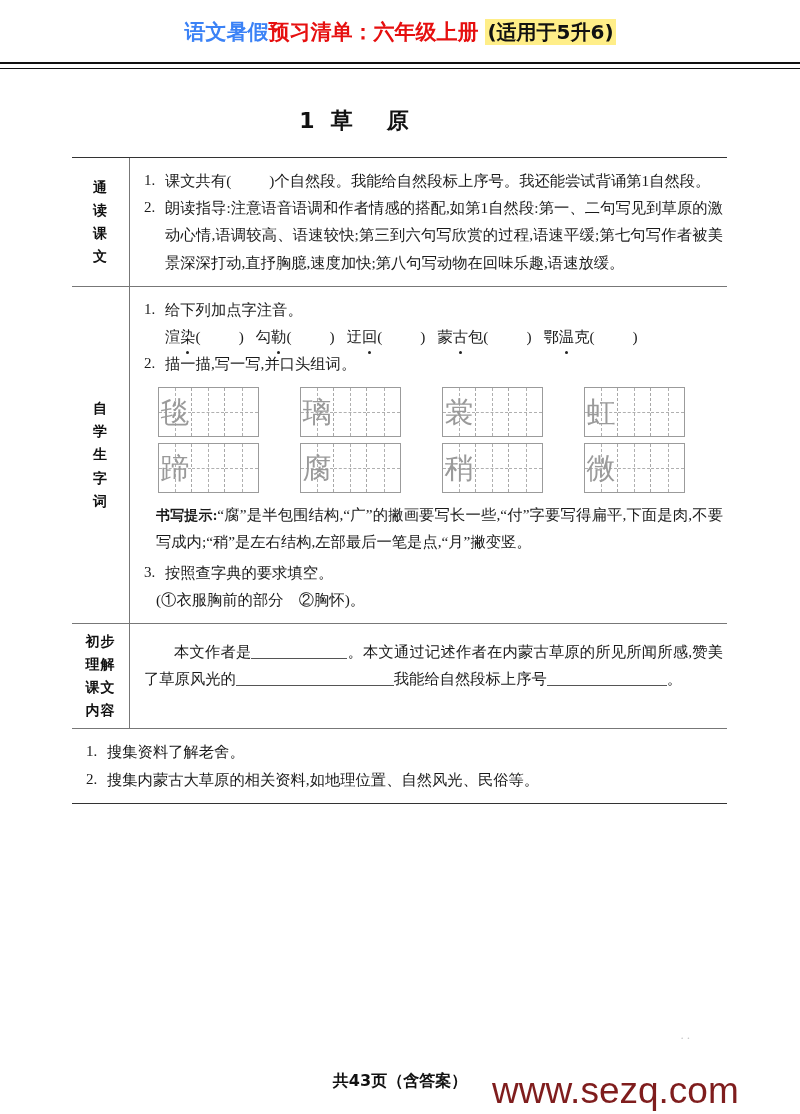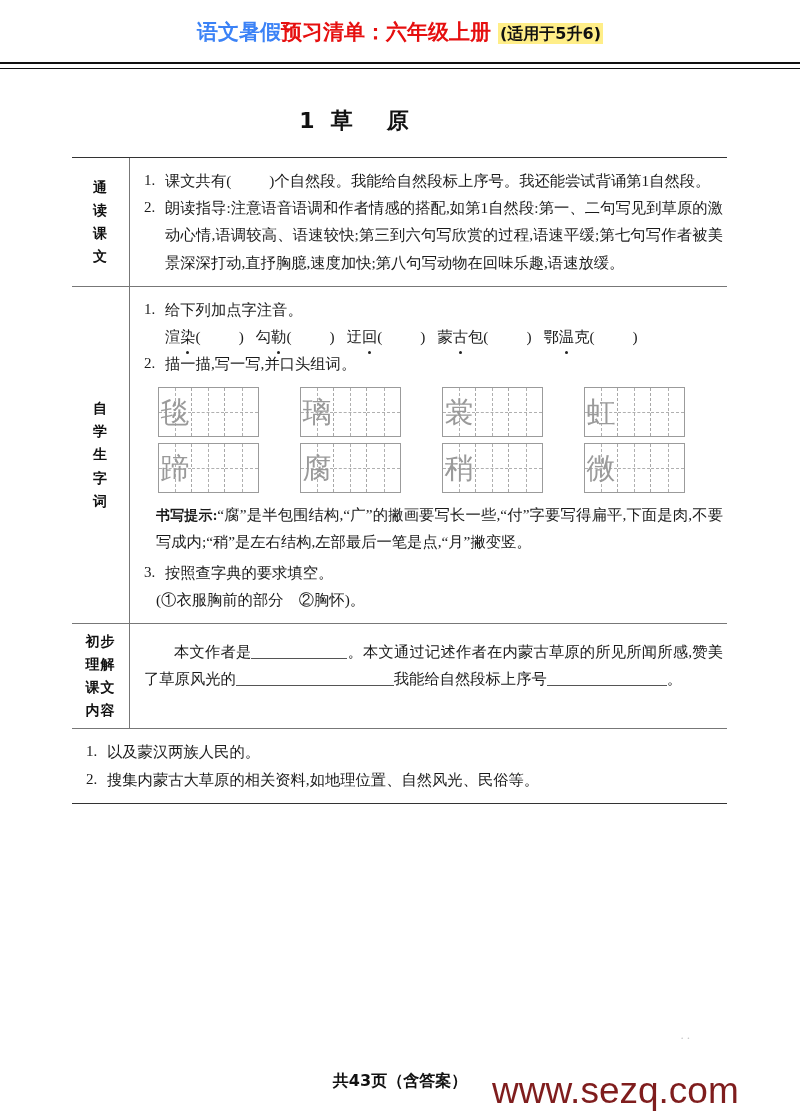--- a/index.html
+++ b/index.html
@@ -29,21 +29,21 @@
     font-family: "DejaVu Sans", "Liberation Sans", sans-serif;
     font-weight: bold;
     font-size: 21px;
     letter-spacing: 0px;
   }
   .hdr-black { color: #3b82f6; }
   .hdr-red   { color: #e60f0f; }
   .hdr-badge {
     font-family: "DejaVu Sans", "Liberation Sans", sans-serif;
     font-weight: bold;
-    font-size: 16px;
+    font-size: 20px;
     color: #111111;
     background: #ffee88;
     padding: 1px 2px;
     margin-left: 7px;
   }
   .rule-double {
     position: absolute;
     left: 0;
     width: 800px;
     height: 0;
@@ -381,21 +381,21 @@
       <div style="text-indent:30px;text-align:justify;">
         <span>本文作者是</span><span class="blank" style="width:96px;"></span><span>。本文通过记述作者在内蒙古草原的所见所闻所感,赞美了草原风光的</span><span class="blank" style="width:158px;"></span><span>我能给自然段标上序号</span><span class="blank" style="width:120px;"></span><span>。</span>
       </div>
     </div>
   </div>
 
   <div class="row">
     <div class="row-body">
       <div class="li">
         <span class="li-num">1.</span>
-        <span class="li-txt">以及蒙汉两族人民的。</span>
+        <span class="li-txt">搜集资料了解老舍。</span>
       </div>
       <div class="li">
         <span class="li-num">2.</span>
         <span class="li-txt">搜集内蒙古大草原的相关资料,如地理位置、自然风光、民俗等。</span>
       </div>
     </div>
   </div>
 
 </div>
 

